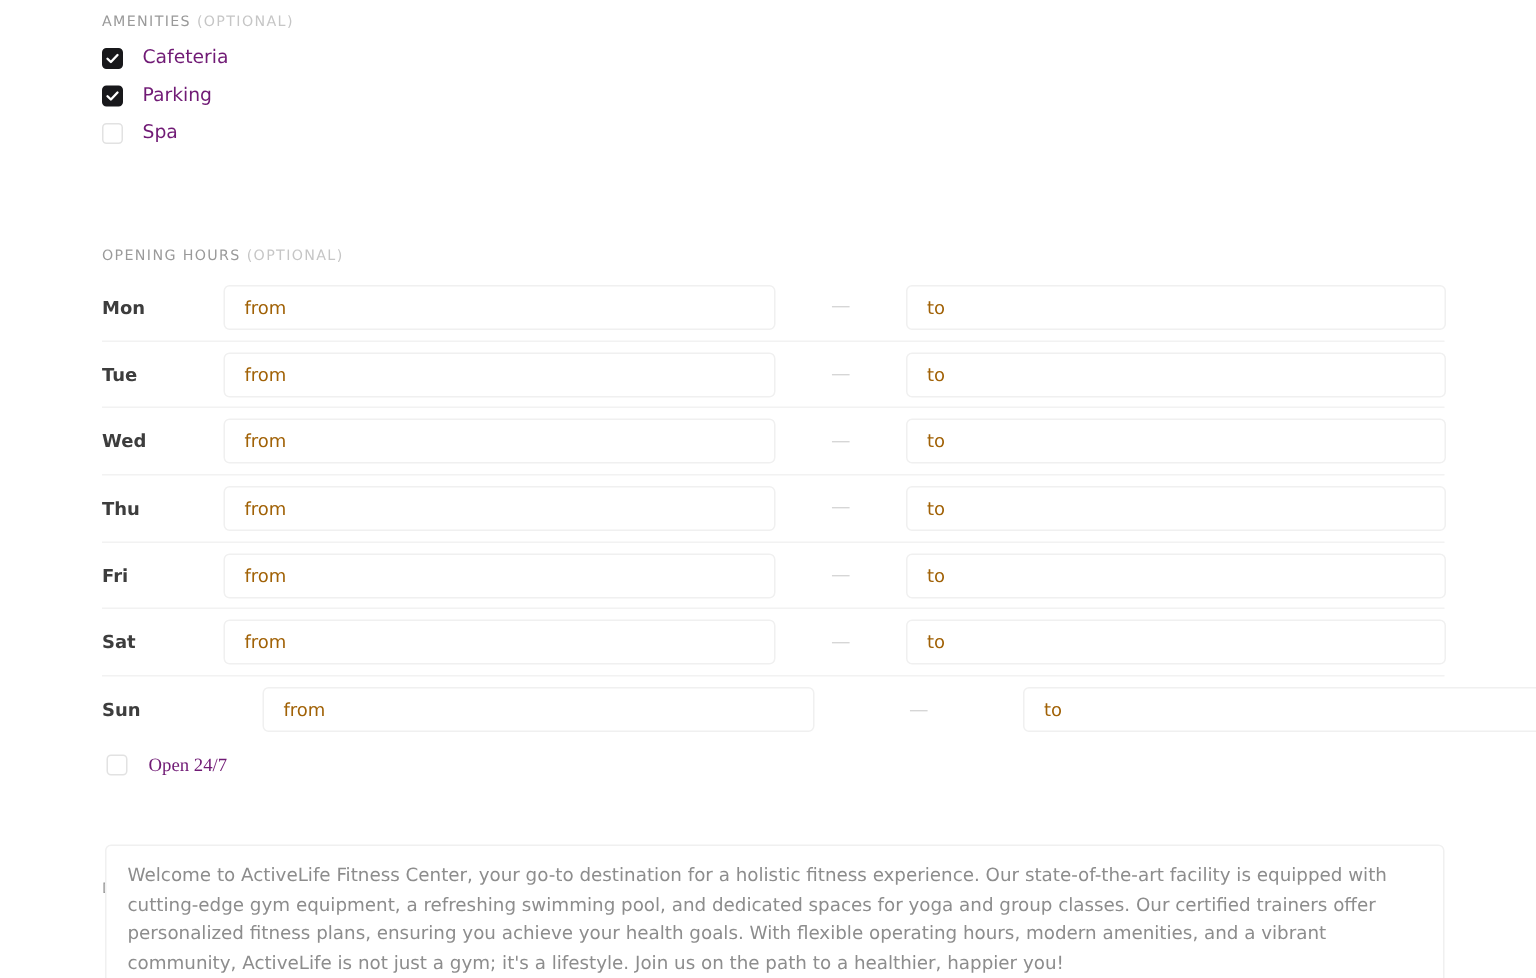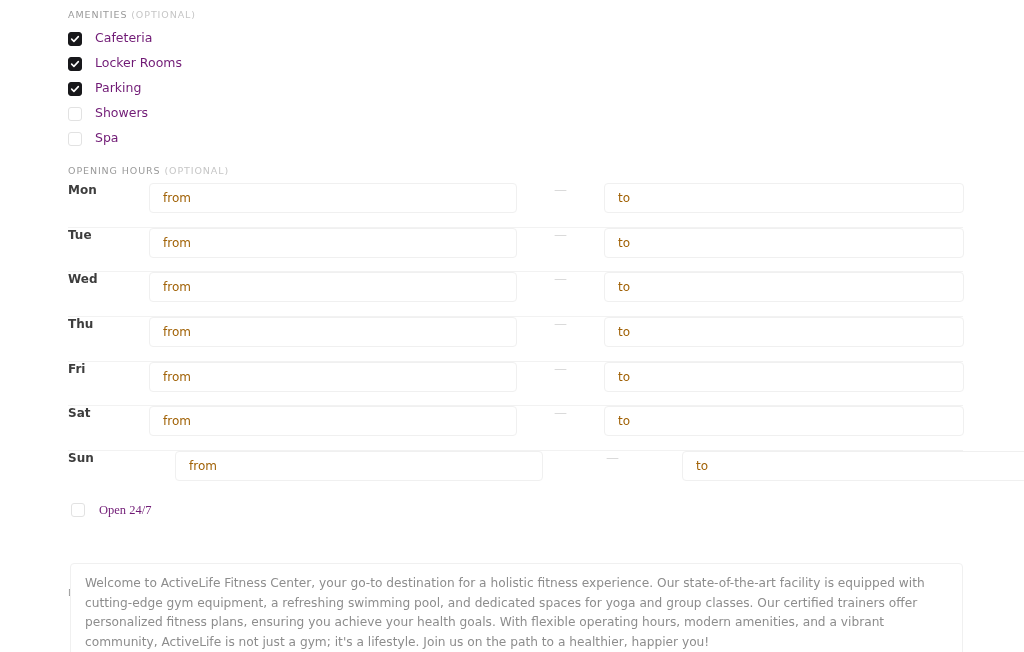--- a/index.html
+++ b/index.html
@@ -71,21 +71,21 @@
   .hours {
     position: absolute;
     left: 68px;
     top: 183px;
     width: 895px;
   }
   .hour-row {
     position: relative;
     height: 44.7px;
     display: flex;
-    align-items: flex-start;
+    align-items: center;
     border-bottom: 1px solid #f2f2f2;
   }
   .hour-row:last-child { border-bottom: none; gap: 26px; }
   .day-label {
     width: 81px;
     flex: 0 0 81px;
     font-size: 12px;
     font-weight: bold;
     color: #3d3d3d;
   }
@@ -159,35 +159,21 @@
         </svg>
       </span>
       <span class="amenity-label">Cafeteria</span>
     </div>
     <div class="amenity-row">
       <span class="cbox checked">
         <svg width="10" height="10" viewBox="0 0 12 12" fill="none" aria-hidden="true">
           <path d="M2 6.2 L4.7 8.8 L10 3.2" stroke="#ffffff" stroke-width="1.9" stroke-linecap="round" stroke-linejoin="round"></path>
         </svg>
       </span>
-      <span class="amenity-label">Locker Rooms</span>
-    </div>
-    <div class="amenity-row">
-      <span class="cbox checked">
-        <svg width="10" height="10" viewBox="0 0 12 12" fill="none" aria-hidden="true">
-          <path d="M2 6.2 L4.7 8.8 L10 3.2" stroke="#ffffff" stroke-width="1.9" stroke-linecap="round" stroke-linejoin="round"></path>
-        </svg>
-      </span>
       <span class="amenity-label">Parking</span>
-    </div>
-    <div class="amenity-row">
-      <span class="cbox unchecked">
-        
-      </span>
-      <span class="amenity-label">Showers</span>
     </div>
     <div class="amenity-row">
       <span class="cbox unchecked">
         
       </span>
       <span class="amenity-label">Spa</span>
     </div>
   </div>
 
   <div class="section-label" style="top:165px;">

